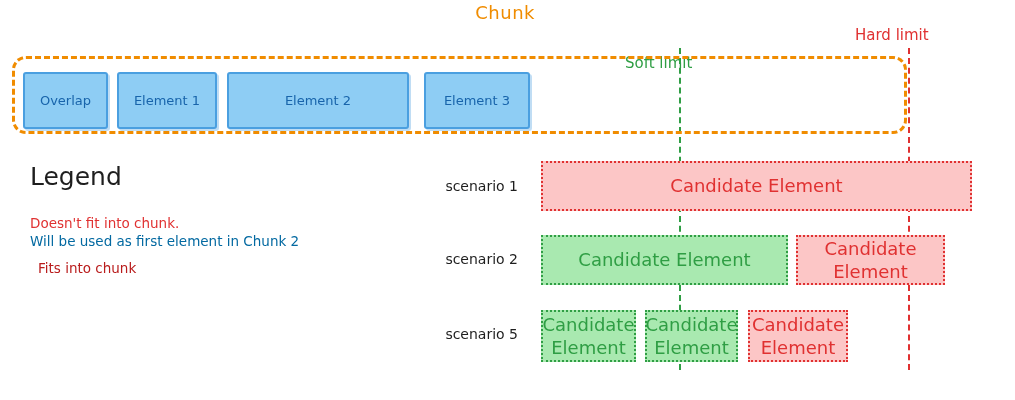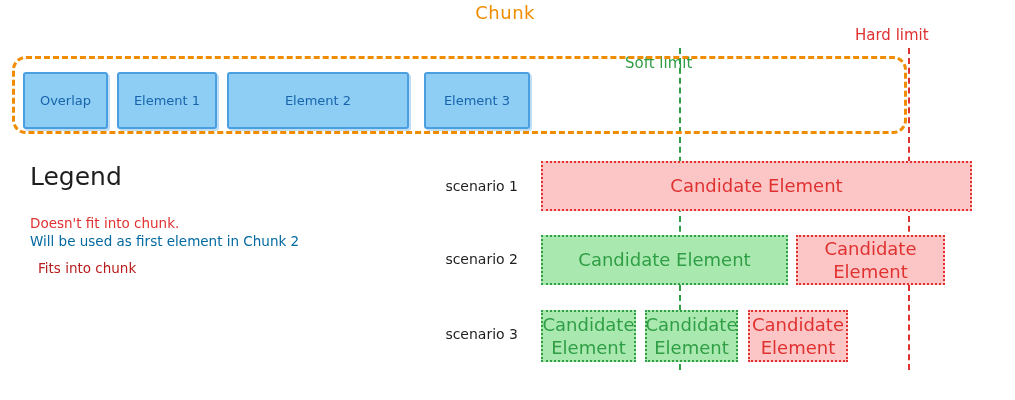--- a/index.html
+++ b/index.html
@@ -188,21 +188,21 @@
   <div class="abs elem-box" id="elem-2">Element 2</div>
   <div class="abs elem-box" id="elem-3">Element 3</div>
 
   <div class="abs legend-line" id="legend-nofit-1">Doesn't fit into chunk.</div>
   <div class="abs" id="legend-title">Legend</div>
   <div class="abs legend-line" id="legend-nofit-2">Will be used as first element in Chunk 2</div>
   <div class="abs legend-line" id="legend-fit">Fits into chunk</div>
 
   <div class="abs scenario-label" id="scenario-1-label">scenario 1</div>
   <div class="abs scenario-label" id="scenario-2-label">scenario 2</div>
-  <div class="abs scenario-label" id="scenario-3-label">scenario 3</div>
+  <div class="abs scenario-label" id="scenario-3-label">scenario 5</div>
 
   <div class="abs cand red" id="s1-c1">
     <span>Candidate Element</span>
   </div>
 
   <div class="abs cand green" id="s2-c1">
     <span>Candidate Element</span>
   </div>
   <div class="abs cand red" id="s2-c2">
     <div>

